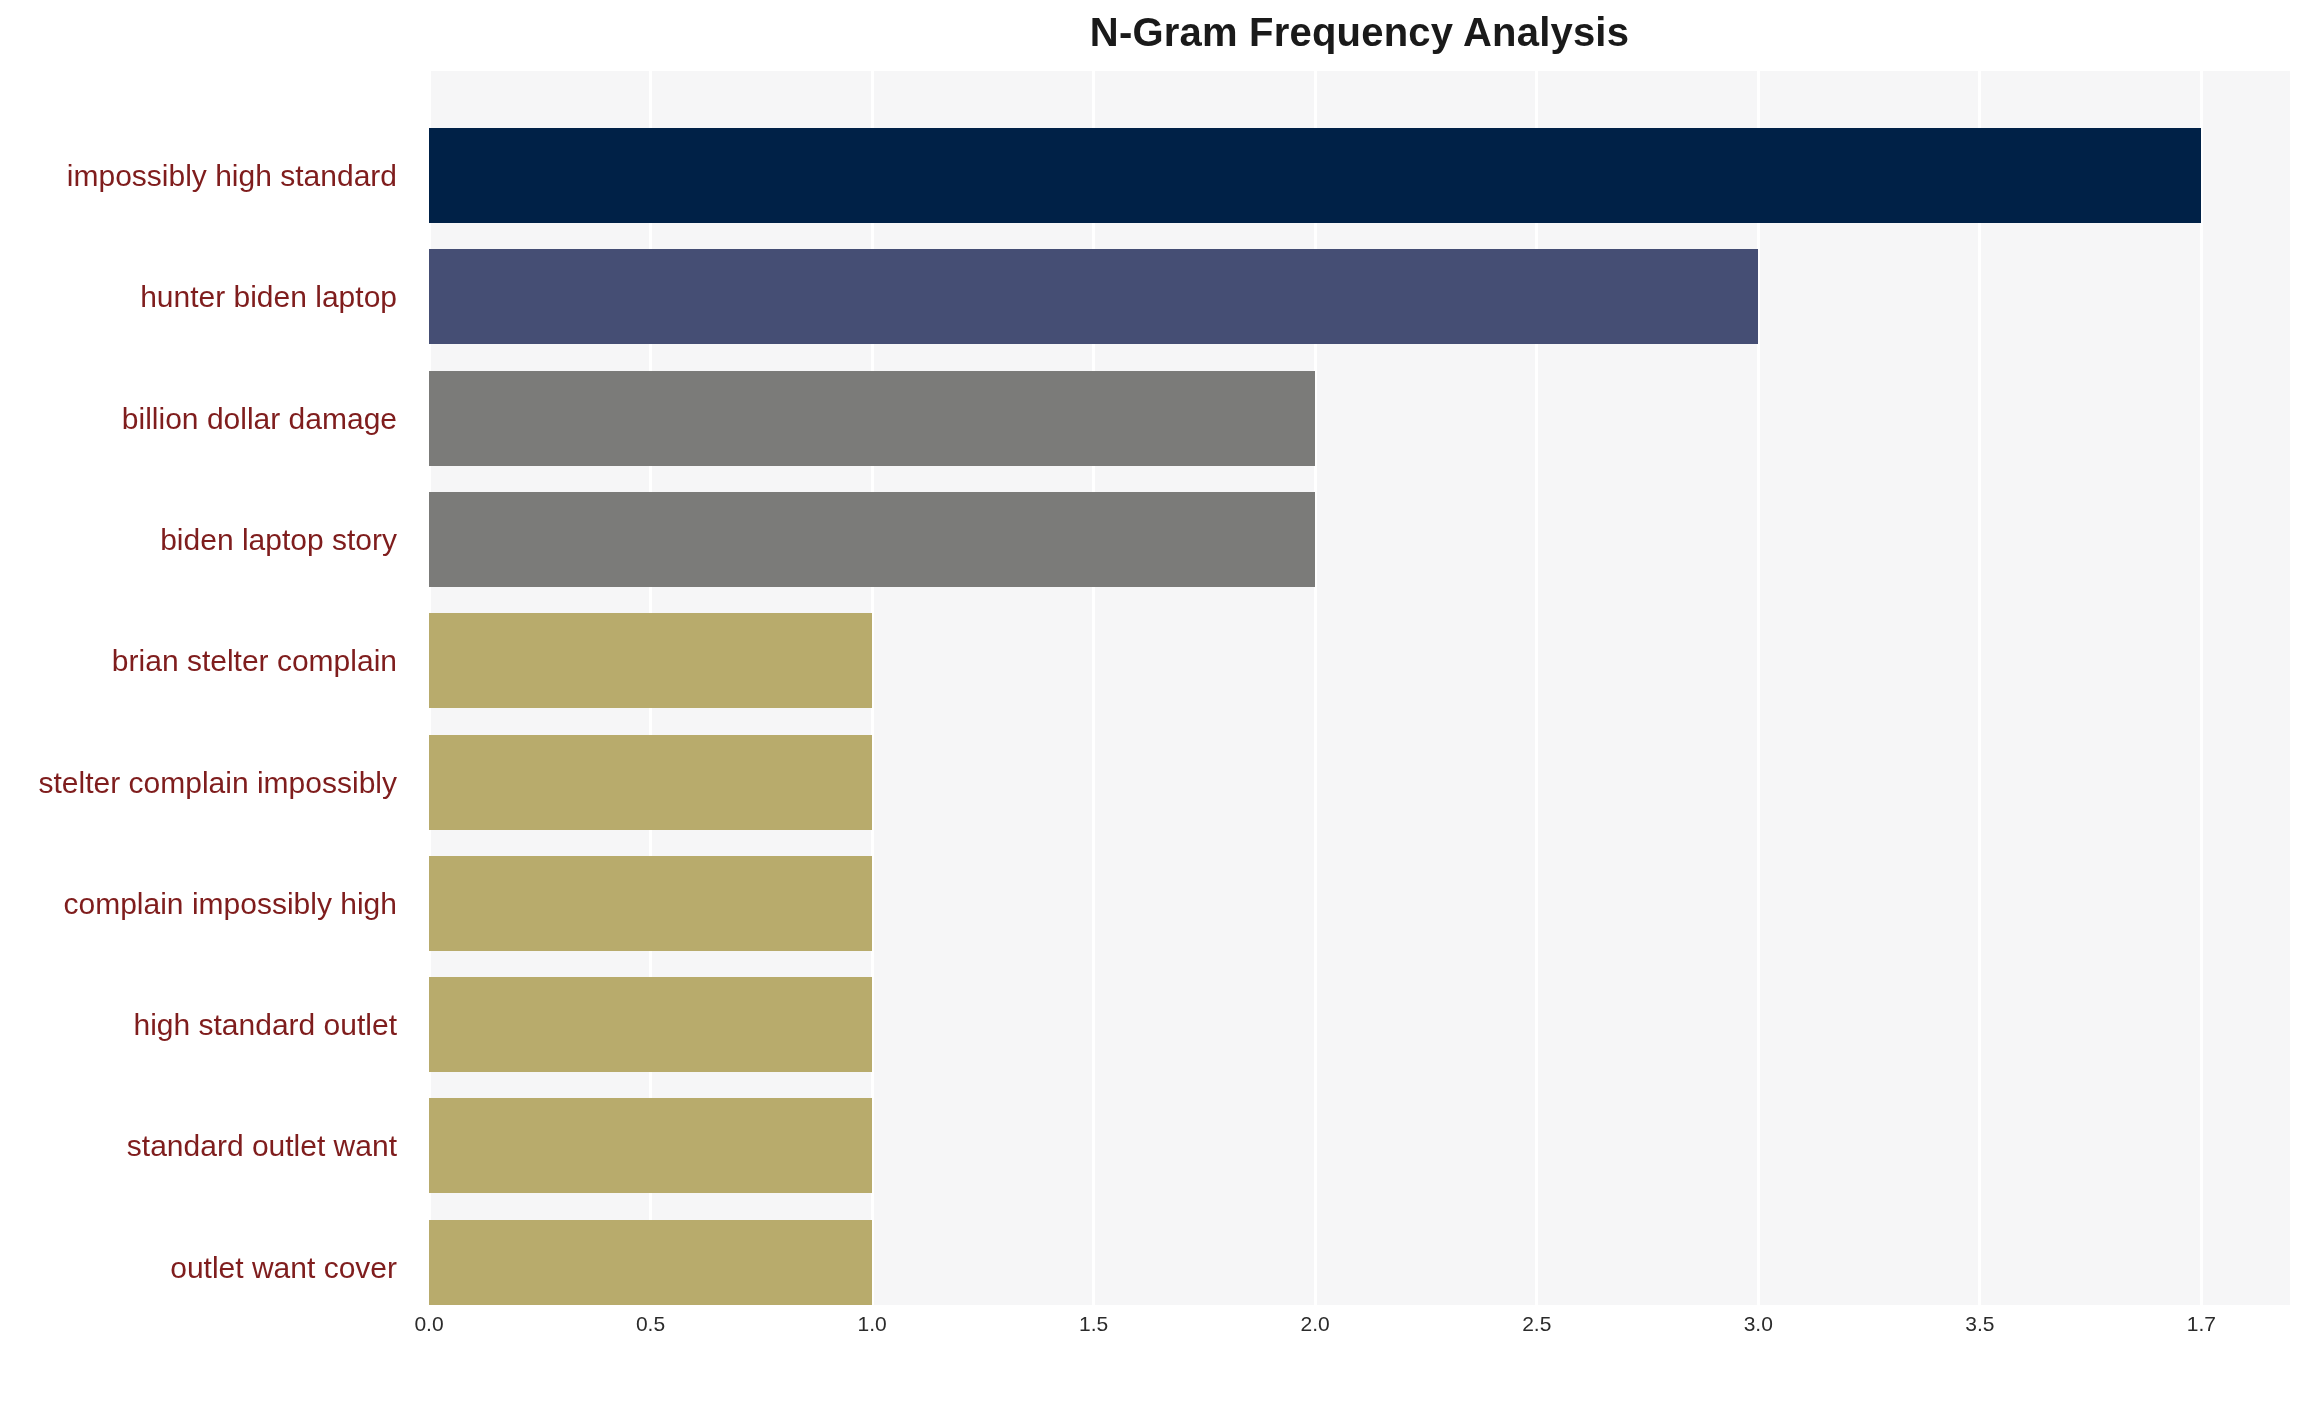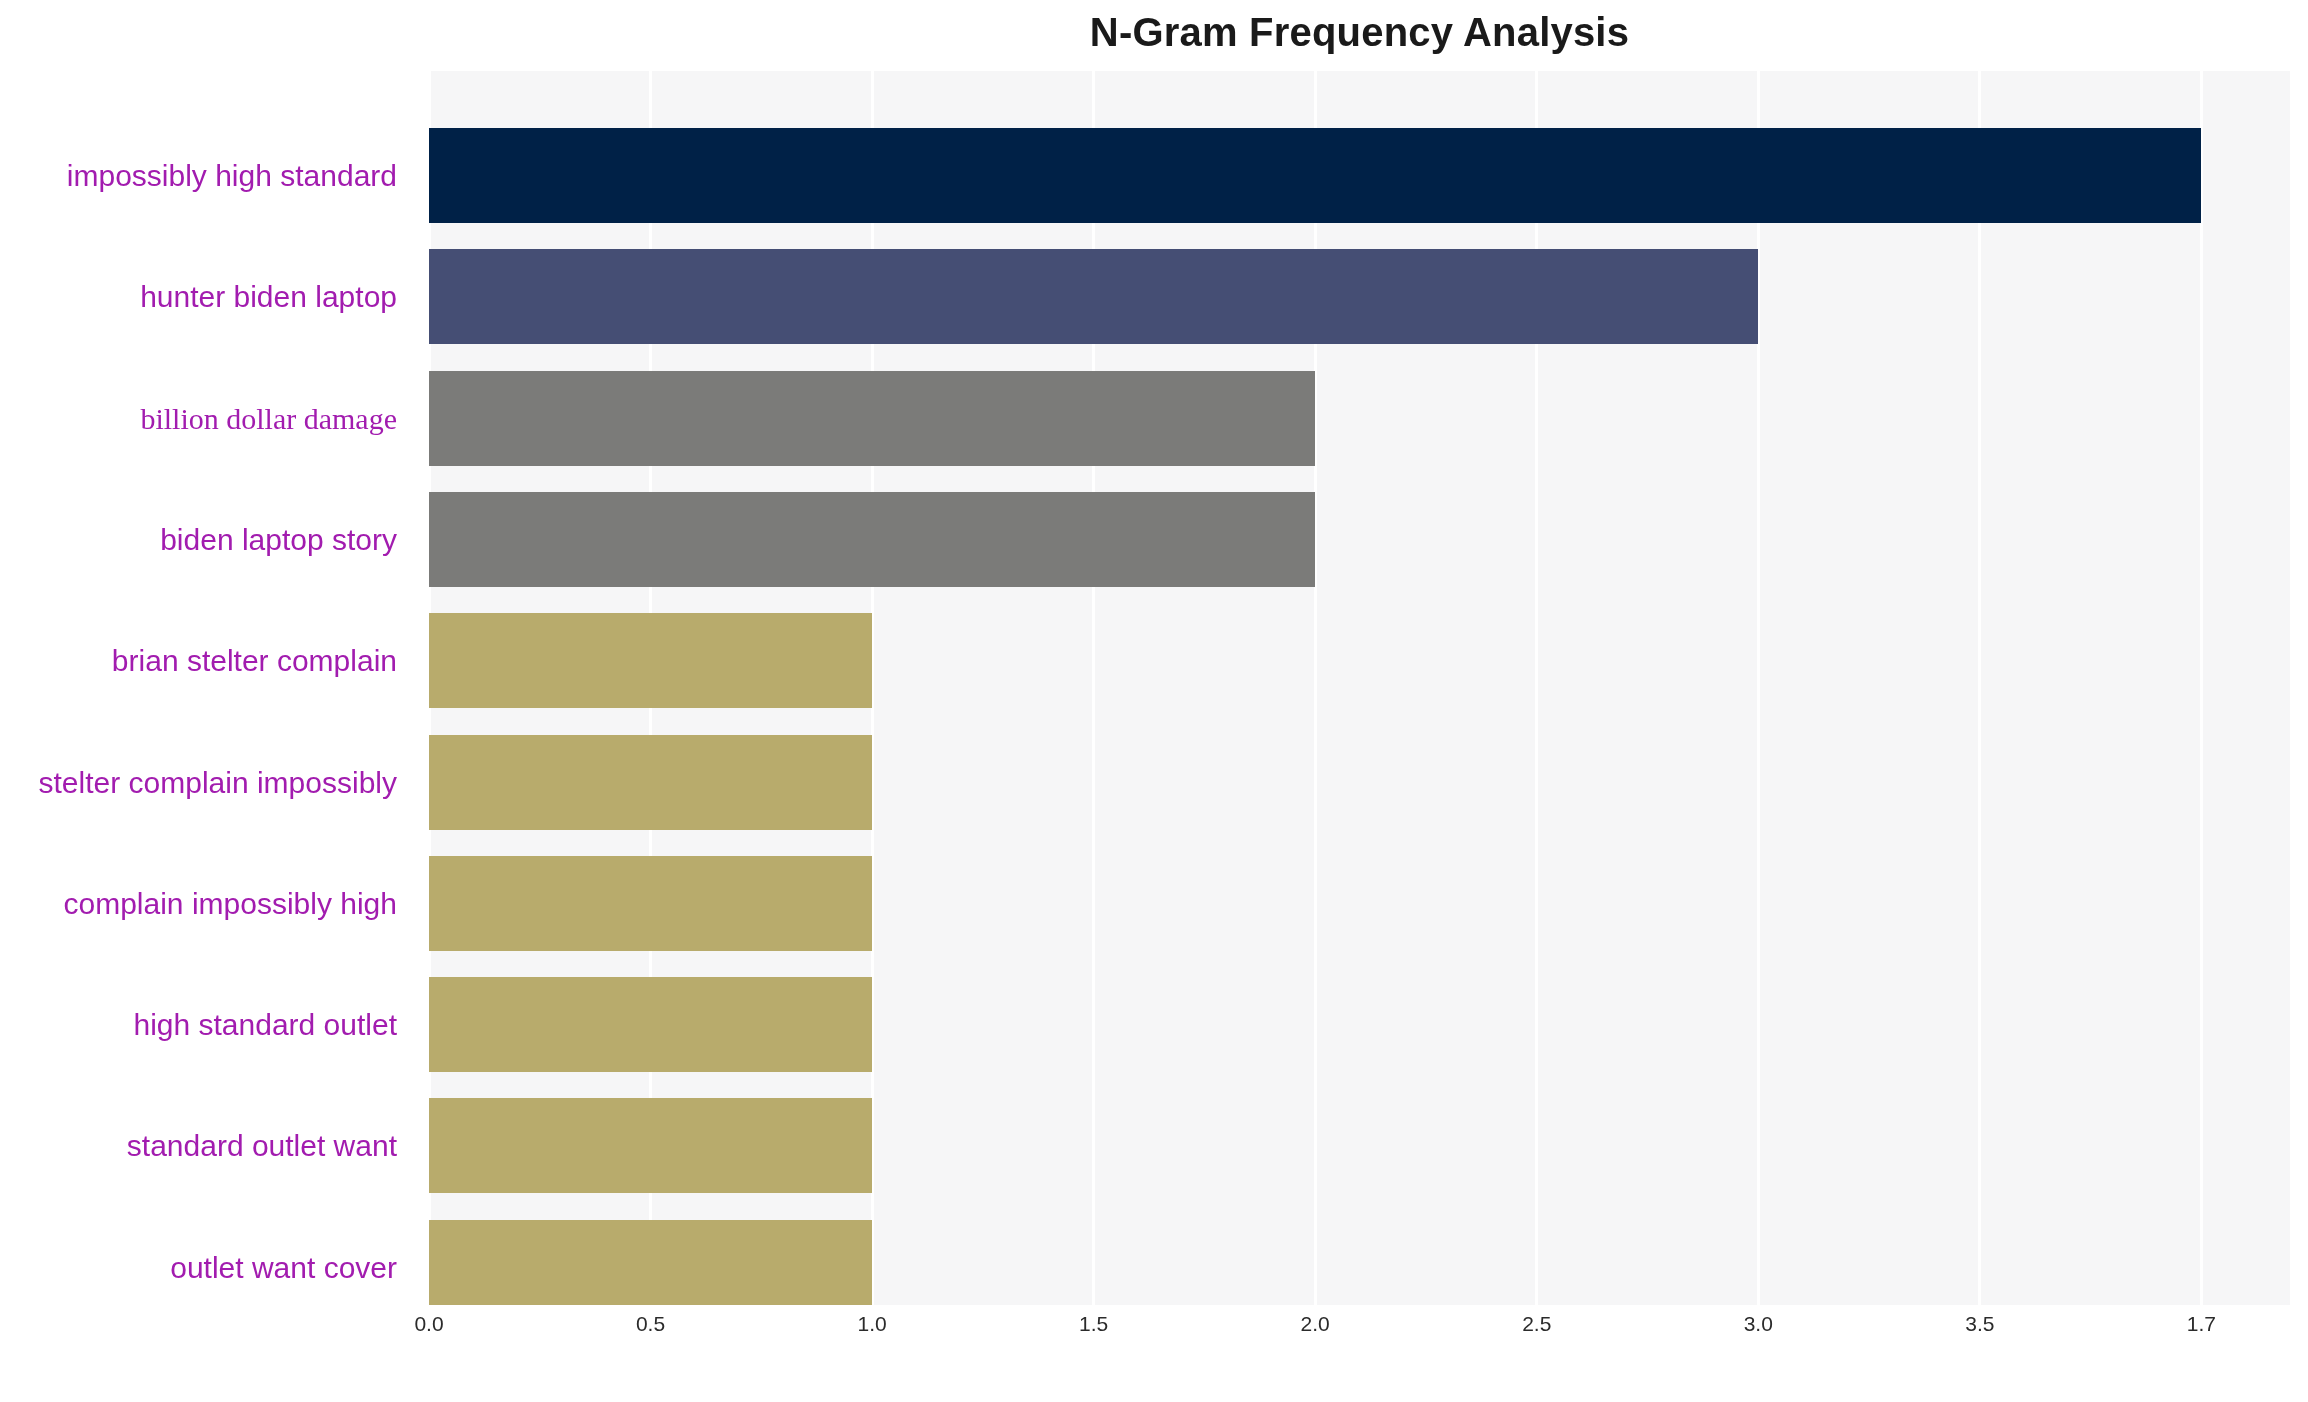--- a/index.html
+++ b/index.html
@@ -61,21 +61,21 @@
     position: absolute;
     left: 0;
     height: 95px;
   }
   .ytick {
     position: absolute;
     left: 0;
     width: 413px;
     text-align: right;
     font-size: 30px;
-    color: #a21caf;
+    color: #7f1d1d;
     height: 95px;
     line-height: 95px;
     white-space: nowrap;
   }
 
   
   .xtick {
     position: absolute;
     top: 1312px;
     width: 120px;
@@ -126,21 +126,21 @@
         <div class="bar" title="complain impossibly high: 1" style="top: 784.8px; width: 443.095px; background: rgb(184, 171, 108);"></div>
         <div class="bar" title="high standard outlet: 1" style="top: 906.1px; width: 443.095px; background: rgb(184, 171, 108);"></div>
         <div class="bar" title="standard outlet want: 1" style="top: 1027.4px; width: 443.095px; background: rgb(184, 171, 108);"></div>
         <div class="bar" title="outlet want cover: 1" style="top: 1148.7px; width: 443.095px; background: rgb(184, 171, 108);"></div>
       </div>
   </div>
 
   <div id="ytick-layer">
       <div class="ytick" style="top: 128px; padding-right: 16px; box-sizing: border-box;">impossibly high standard</div>
       <div class="ytick" style="top: 249.3px; padding-right: 16px; box-sizing: border-box;">hunter biden laptop</div>
-      <div class="ytick" style="top: 370.6px; padding-right: 16px; box-sizing: border-box; font-family: Liberation Serif, serif;">billion dollar damage</div>
+      <div class="ytick" style="top: 370.6px; padding-right: 16px; box-sizing: border-box;">billion dollar damage</div>
       <div class="ytick" style="top: 491.9px; padding-right: 16px; box-sizing: border-box;">biden laptop story</div>
       <div class="ytick" style="top: 613.2px; padding-right: 16px; box-sizing: border-box;">brian stelter complain</div>
       <div class="ytick" style="top: 734.5px; padding-right: 16px; box-sizing: border-box;">stelter complain impossibly</div>
       <div class="ytick" style="top: 855.8px; padding-right: 16px; box-sizing: border-box;">complain impossibly high</div>
       <div class="ytick" style="top: 977.1px; padding-right: 16px; box-sizing: border-box;">high standard outlet</div>
       <div class="ytick" style="top: 1098.4px; padding-right: 16px; box-sizing: border-box;">standard outlet want</div>
       <div class="ytick" style="top: 1219.7px; padding-right: 16px; box-sizing: border-box;">outlet want cover</div>
     </div>
   <div id="xtick-layer">
       <div class="xtick" style="left: 429px;">0.0</div>

